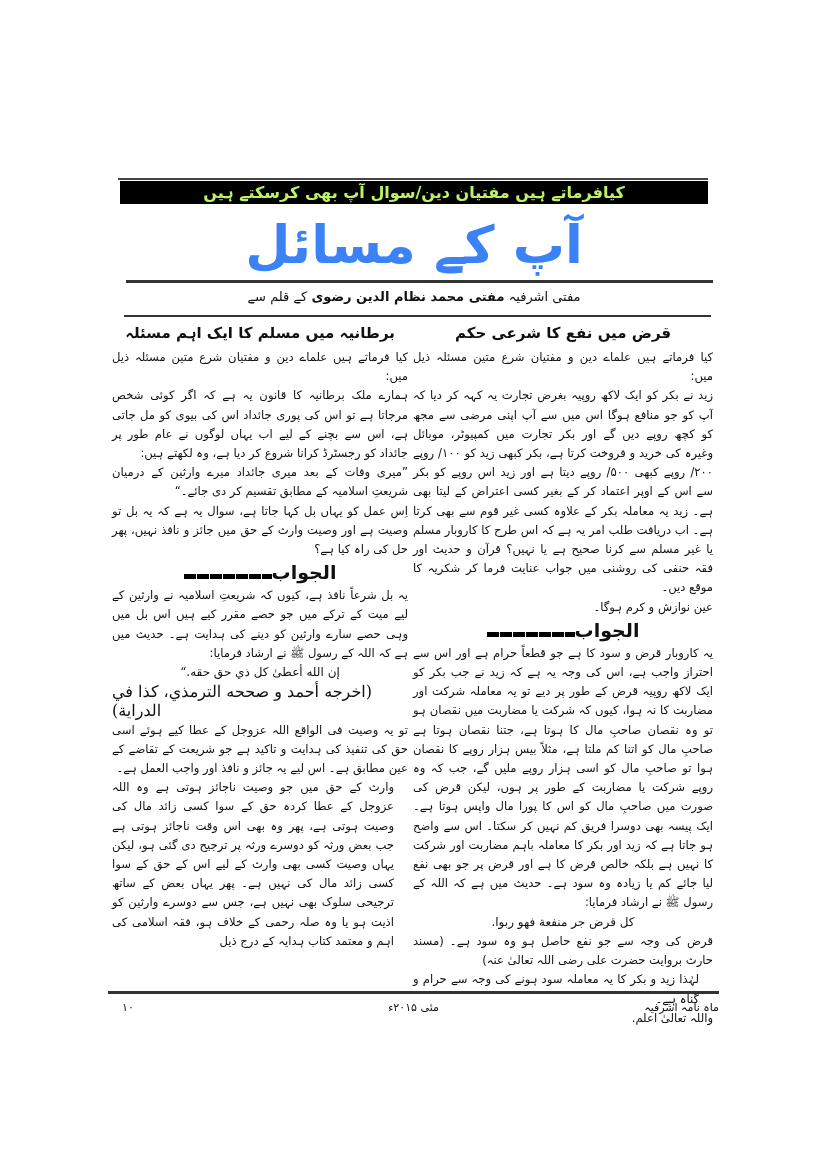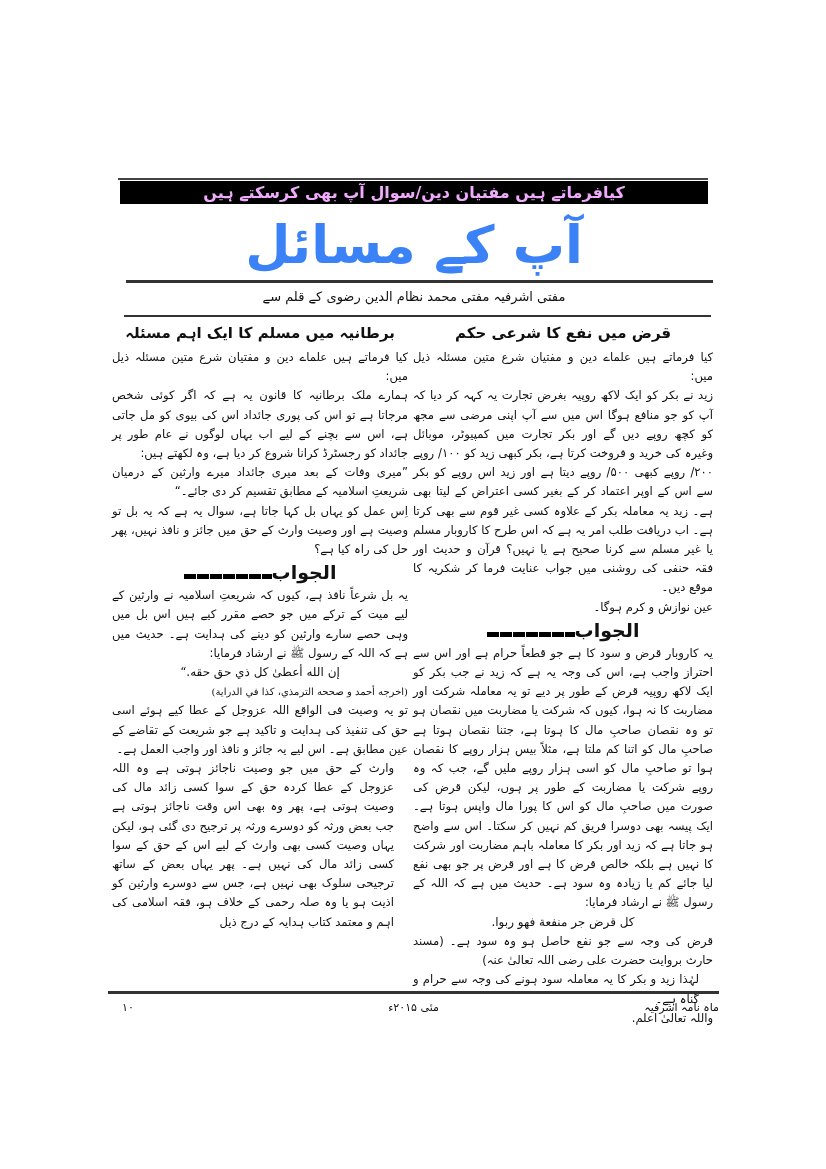--- a/index.html
+++ b/index.html
@@ -2,39 +2,39 @@
 <html><head>
 <meta charset="utf-8">
 <style>
   html, body { margin: 0; padding: 0; background: #ffffff; }
   body { width: 826px; height: 1169px; position: relative; overflow: hidden;
          font-family: "DejaVu Sans", sans-serif; color: #111; }
   .page { position: absolute; left: 0; top: 0; width: 826px; height: 1169px; }
 
   .topline { position: absolute; left: 118px; top: 178px; width: 590px; height: 2px; background: #444; }
   .banner { position: absolute; left: 120px; top: 181px; width: 588px; height: 23px; background: #000;
-            color: #f0abfc; direction: rtl; text-align: center; font-weight: bold; font-size: 16px; line-height: 23px; }
+            color: #bef264; direction: rtl; text-align: center; font-weight: bold; font-size: 16px; line-height: 23px; }
   .maintitle { position: absolute; left: 120px; top: 210px; width: 588px; height: 70px; direction: rtl;
                text-align: center; font-weight: bold; font-size: 52px; line-height: 70px; color: #3b82f6; }
   .rule1 { position: absolute; left: 126px; top: 280px; width: 587px; height: 3px; background: #333; }
   .byline { position: absolute; left: 120px; top: 285px; width: 588px; height: 24px; direction: rtl;
             text-align: center; font-size: 13px; line-height: 24px; }
-  .byline b { font-weight: normal; text-align: right; }
+  .byline b { font-weight: bold; text-align: right; }
   .rule2 { position: absolute; left: 124px; top: 315px; width: 587px; height: 2px; background: #333; }
 
   .col { position: absolute; top: 320px; direction: rtl; font-family: "DejaVu Sans", sans-serif;
          font-size: 11.6px; line-height: 19.2px; text-align: justify; }
   .col.right { left: 413px; width: 300px; }
   .col.left  { left: 112px; width: 296px; }
   .col .head { text-align: center; font-weight: bold; font-size: 15px; line-height: 26px; margin-bottom: 2px; }
   .col p { margin: 0; }
   .col .center { text-align: center; }
   .col .indent { padding-right: 14px; }
   .col .arabic { text-align: center; font-family: "DejaVu Serif", serif; font-size: 12px; }
-  .col .ref { text-align: right; font-family: "DejaVu Serif", serif; font-size: 10px; }
+  .col .ref { text-align: left; font-family: "DejaVu Serif", serif; font-size: 16px; }
   .answer { display: flex; direction: rtl; align-items: flex-end; justify-content: center; margin: 2px 0 3px 0; }
   .answer .lbl { font-weight: bold; font-size: 19px; line-height: 22px; }
   .answer .bar { width: 88px; height: 5px; margin-bottom: 4px;
                  background: repeating-linear-gradient(90deg, #000 0 12px, #fff 12px 13px); }
 
   .footline { position: absolute; left: 108px; top: 991px; width: 611px; height: 3px; background: #333; }
   .footer { position: absolute; left: 108px; top: 997px; width: 611px; height: 22px; font-size: 11px; line-height: 22px; }
   .footer .pub { position: absolute; right: 0; direction: rtl; }
   .footer .date { position: absolute; left: 0; right: 0; text-align: center; direction: rtl; }
   .footer .pnum { position: absolute; left: 14px; }

